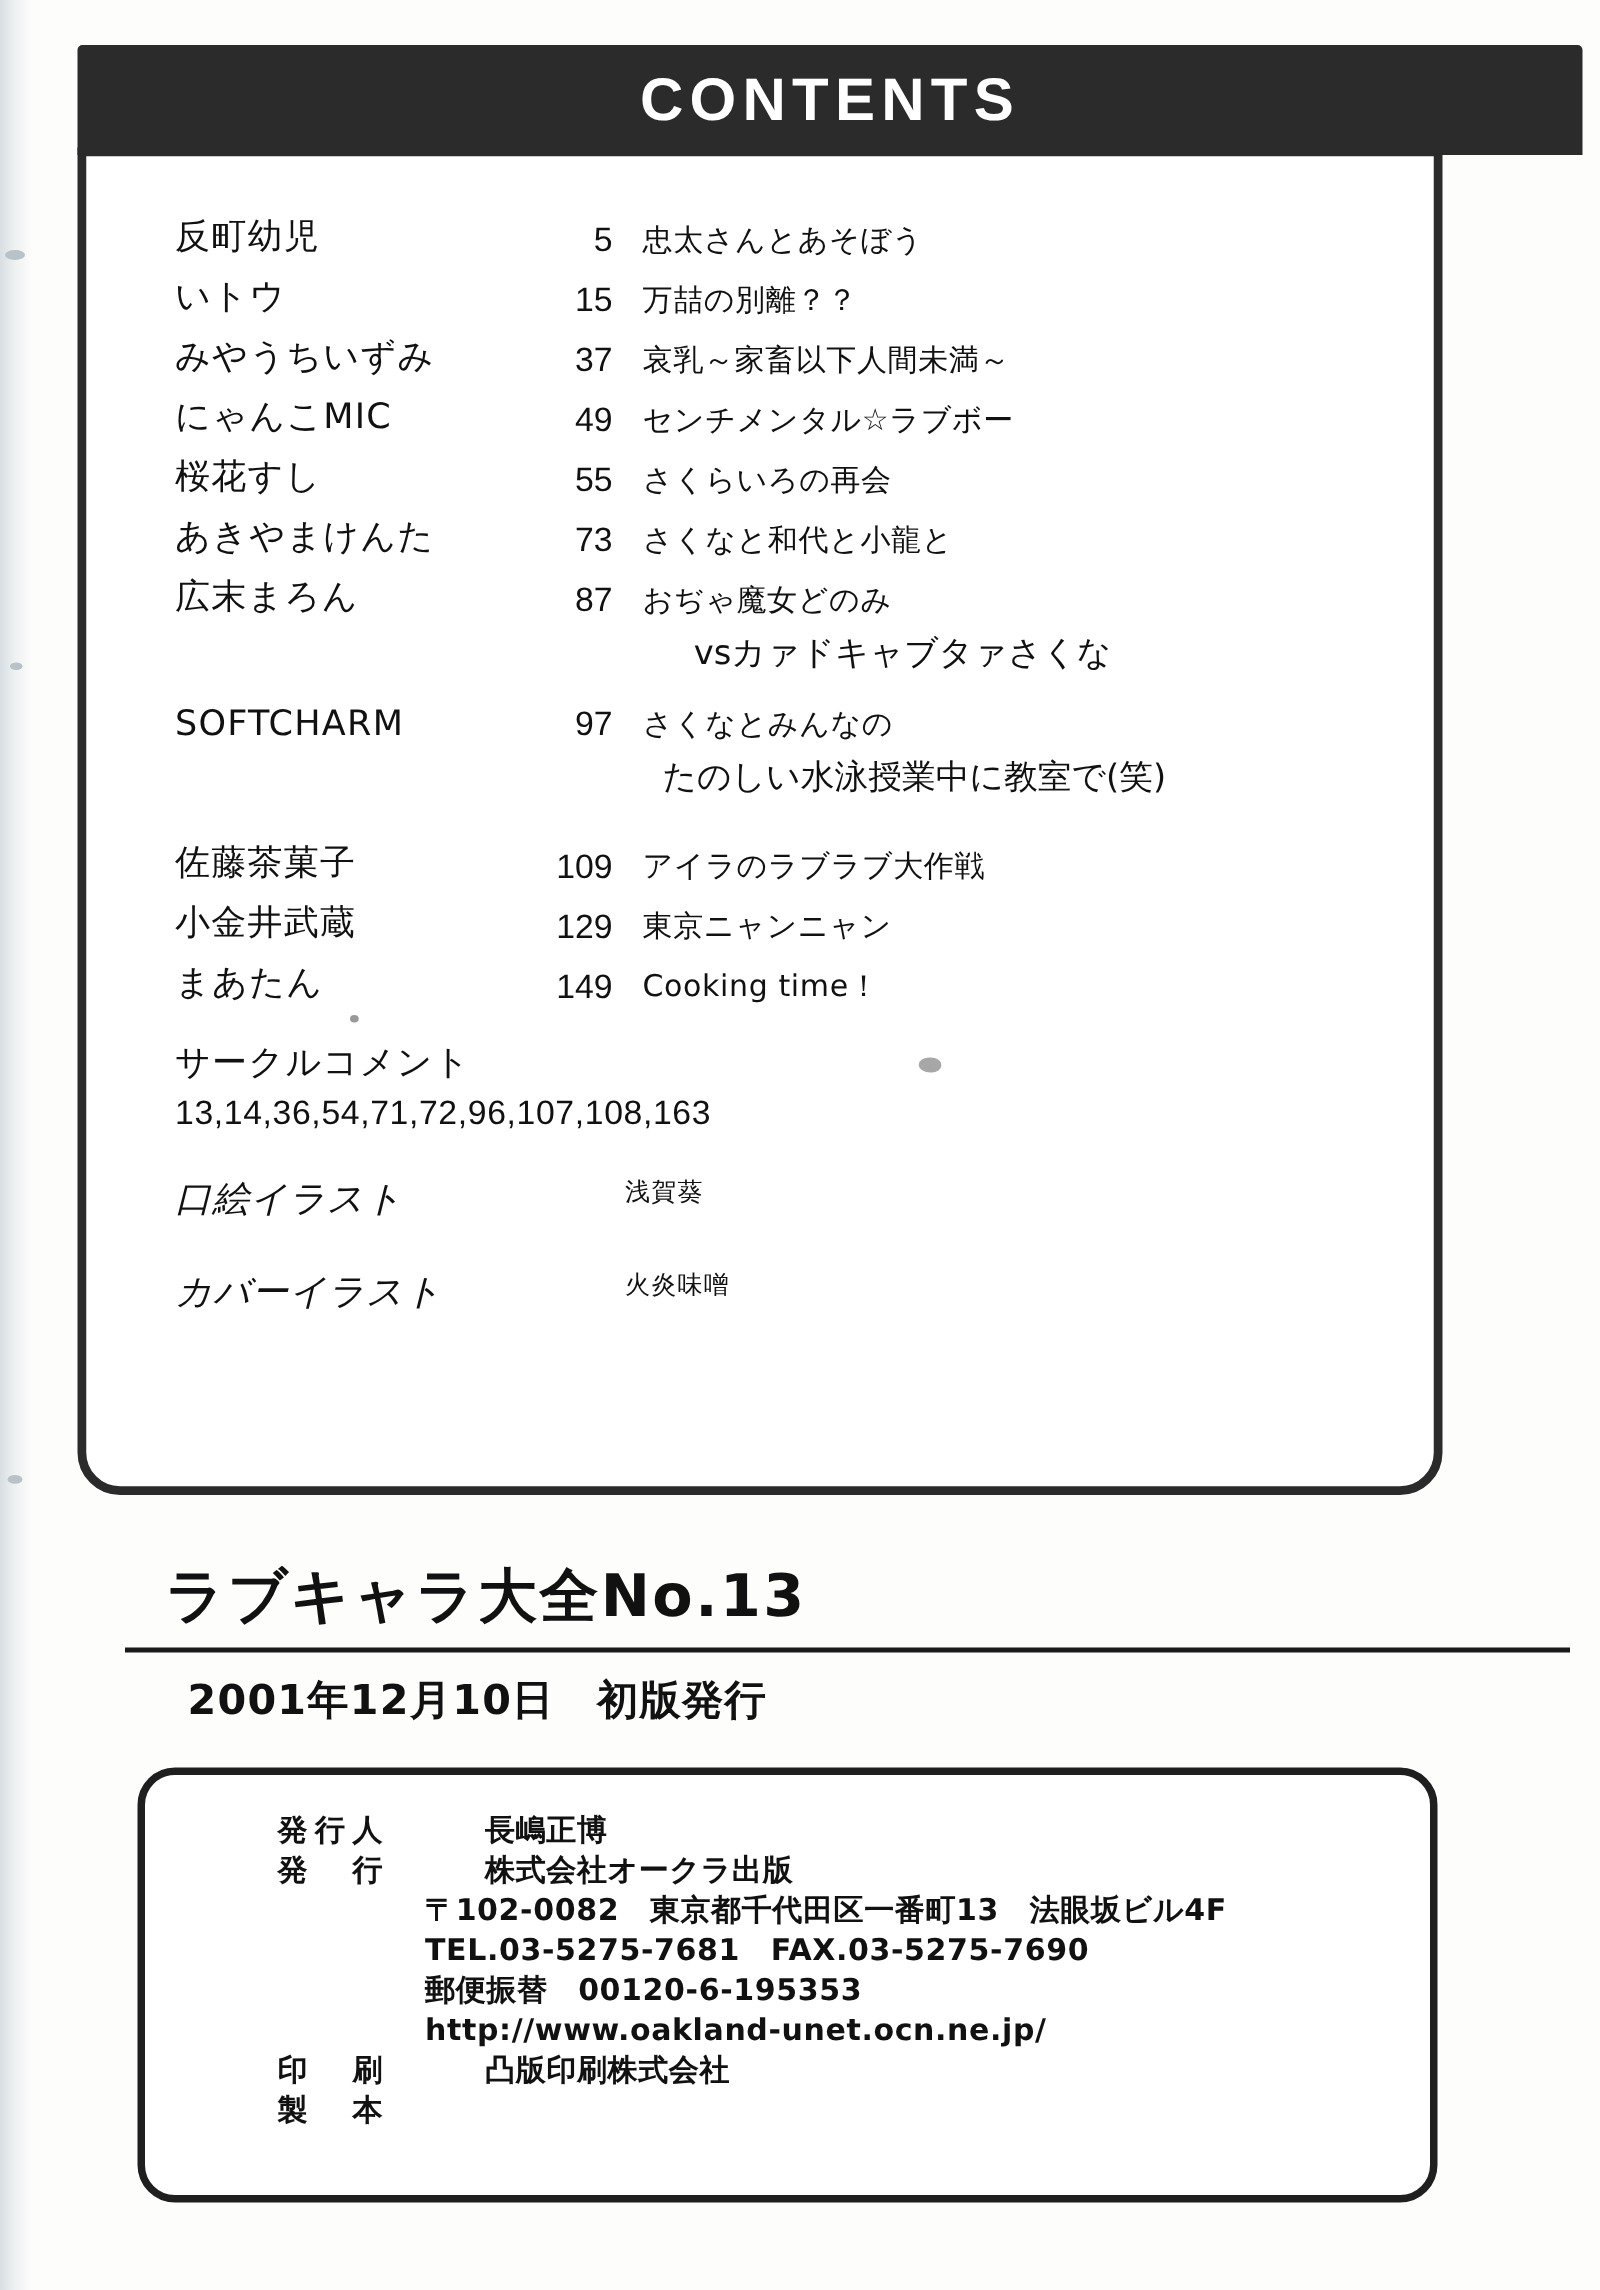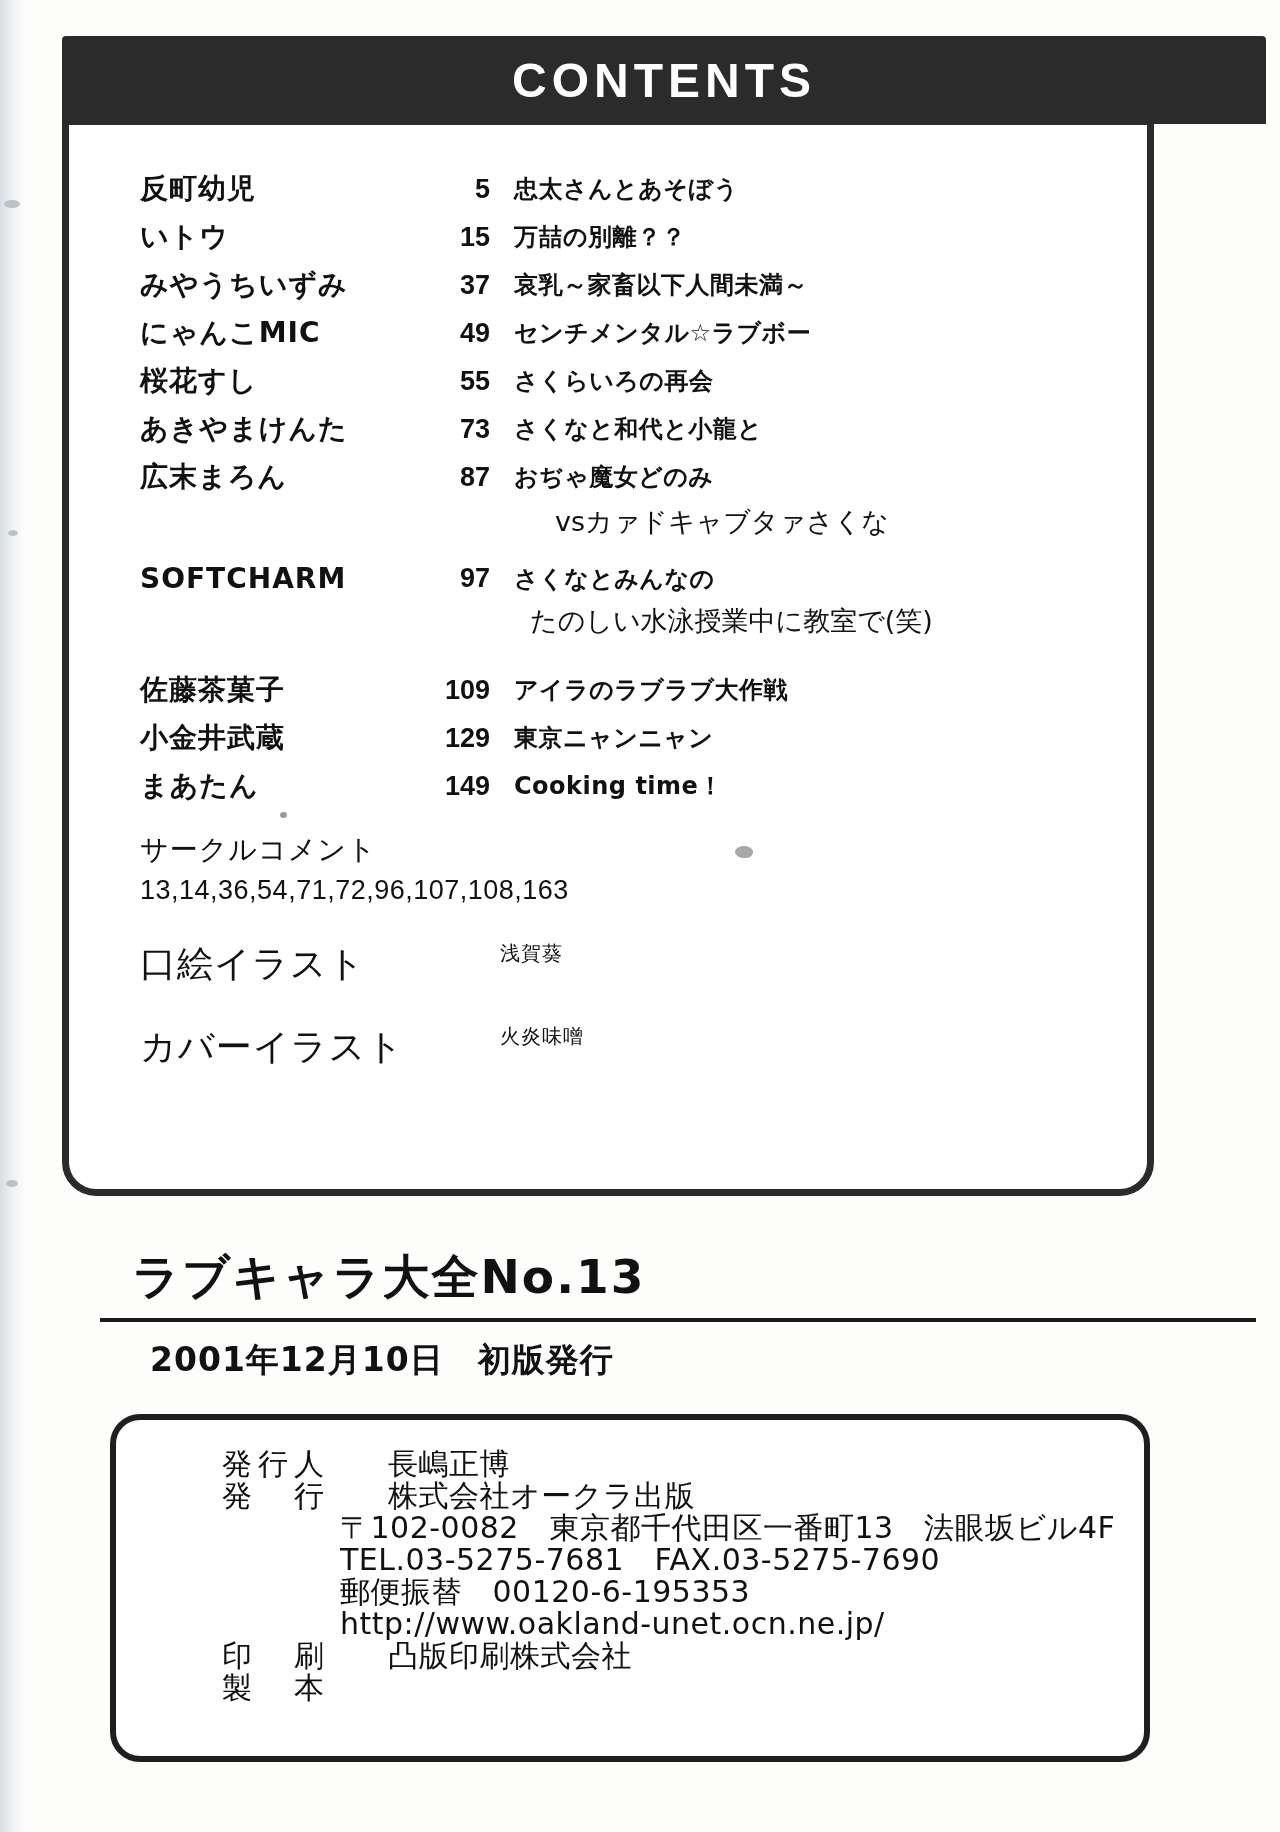--- a/index.html
+++ b/index.html
@@ -70,23 +70,22 @@
   }
 
   .toc {
     position: absolute;
     left: 140px;
     top: 170px;
     width: 900px;
   }
   .toc-row {
     display: flex;
-    align-items: center;
+    align-items: flex-end;
     margin-bottom: 10px;
-    font-weight: bold;
   }
   .toc-author {
     width: 240px;
     font-size: 28px;
     letter-spacing: 1px;
     white-space: nowrap;
   }
   .toc-page {
     width: 110px;
     text-align: right;
@@ -124,22 +123,23 @@
     font-size: 27px;
     font-family: "Liberation Sans", sans-serif;
     letter-spacing: 0.5px;
   }
   .credit-row {
     display: flex;
     margin-top: 34px;
   }
   .credit-label {
     width: 360px;
-    font-size: 36px;
-    letter-spacing: 1px;
+    font-size: 29px;
+    letter-spacing: 1px;
+    font-style: italic;
   }
   .credit-value {
     font-size: 20px;
     letter-spacing: 1px;
   }
 
   
   .smudge {
     position: absolute;
     left: 735px;
@@ -198,22 +198,23 @@
     border: 6px solid #1f1f1f;
     border-radius: 30px;
     box-sizing: border-box;
     background: #ffffff;
   }
   .colo {
     position: absolute;
     left: 222px;
     top: 1448px;
     width: 880px;
-    font-size: 30px;
+    font-size: 24px;
     line-height: 32px;
+    font-weight: bold;
   }
   .colo-row {
     display: flex;
     align-items: baseline;
   }
   .colo-label {
     width: 118px;
     white-space: nowrap;
     letter-spacing: 6px;
   }

